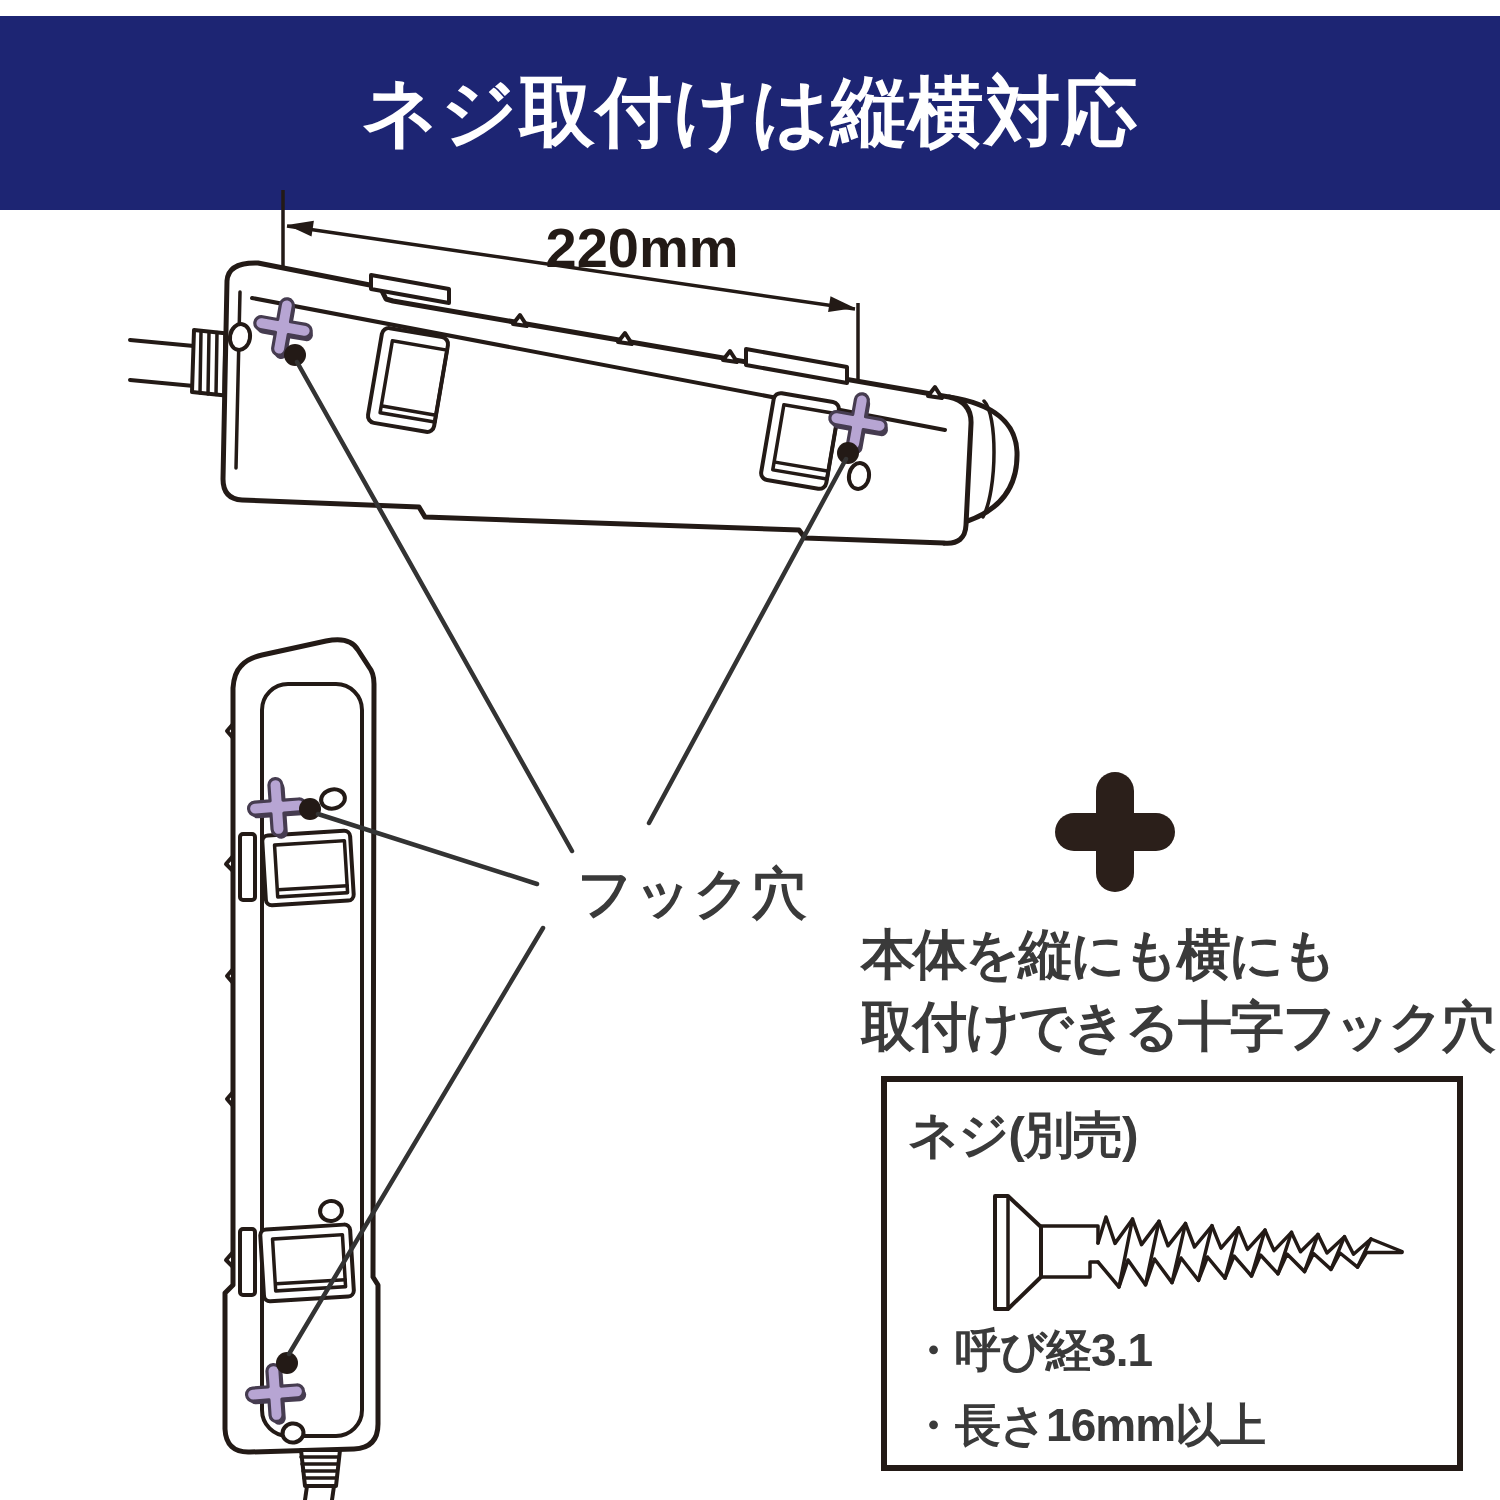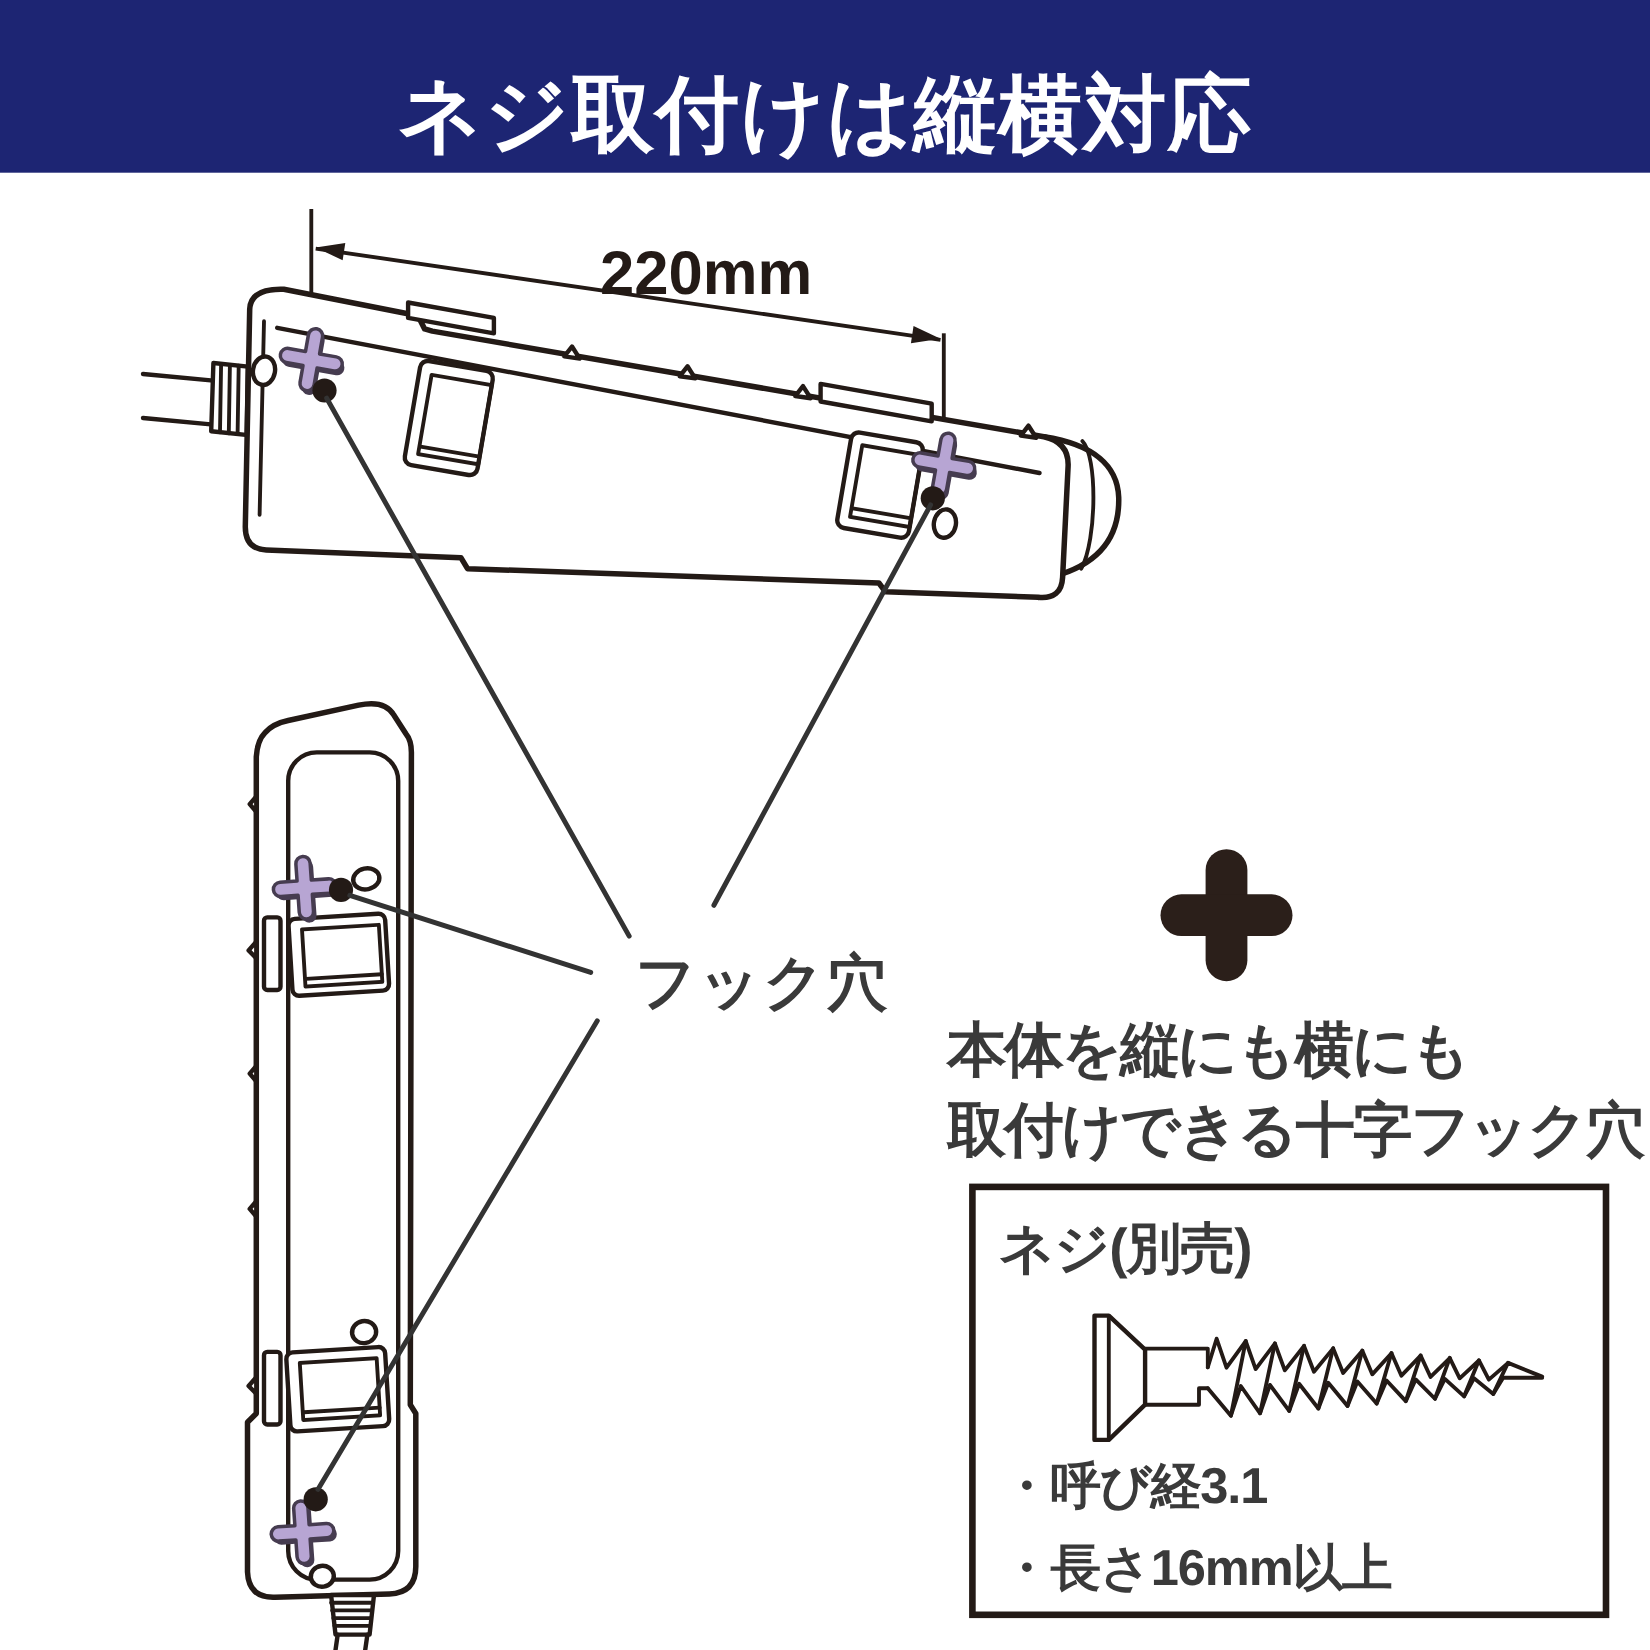--- a/index.html
+++ b/index.html
@@ -12,22 +12,22 @@
     --cross-edge:#463c50;
     --plus:#2b1f1a;
     --paper:#ffffff;
   }
   html,body{margin:0;padding:0;background:#888;}
   .stage{
     position:relative;width:1500px;height:1500px;background:var(--paper);
     overflow:hidden;font-family:"Liberation Sans","DejaVu Sans",sans-serif;
   }
   .banner{
-    position:absolute;left:0;top:0;width:1500px;height:157px;
-    background:var(--banner-bg);display:flex;align-items:flex-end;justify-content:center;
+    position:absolute;left:0;top:16px;width:1500px;height:194px;
+    background:var(--banner-bg);display:flex;align-items:center;justify-content:center;
   }
   .banner h1{
     margin:0;color:var(--banner-text);font-size:76px;font-weight:bold;
     letter-spacing:1px;white-space:nowrap;
   }
   svg.artwork{position:absolute;left:0;top:0;}
   .outline{fill:#ffffff;stroke:var(--ink);stroke-width:5;stroke-linejoin:round;}
   .thin{fill:none;stroke:var(--ink);stroke-width:4;stroke-linejoin:round;stroke-linecap:round;}
   .thin2{fill:none;stroke:var(--ink);stroke-width:3.5;stroke-linejoin:round;stroke-linecap:round;}
   .whitebit{fill:#ffffff;stroke:var(--ink);stroke-width:4;stroke-linejoin:round;}

